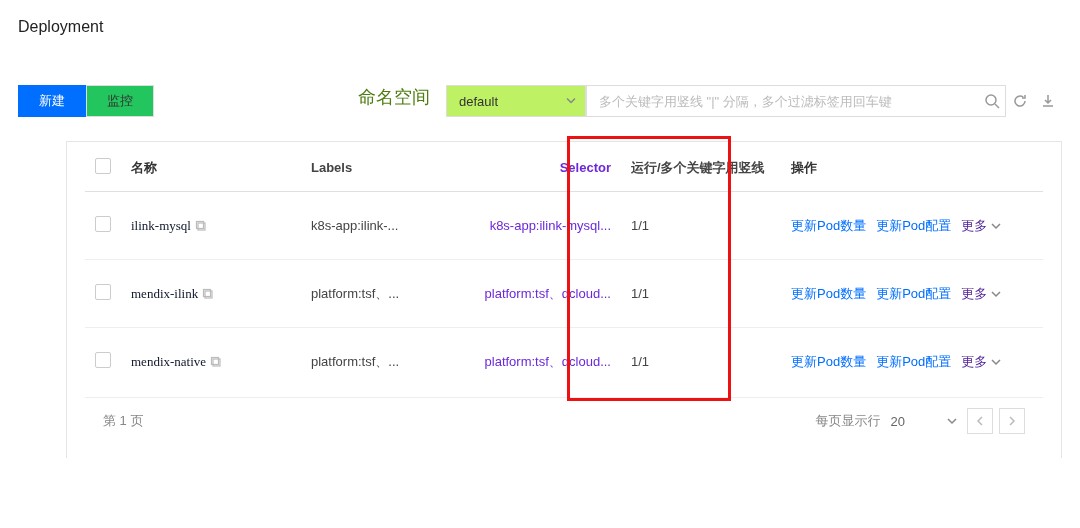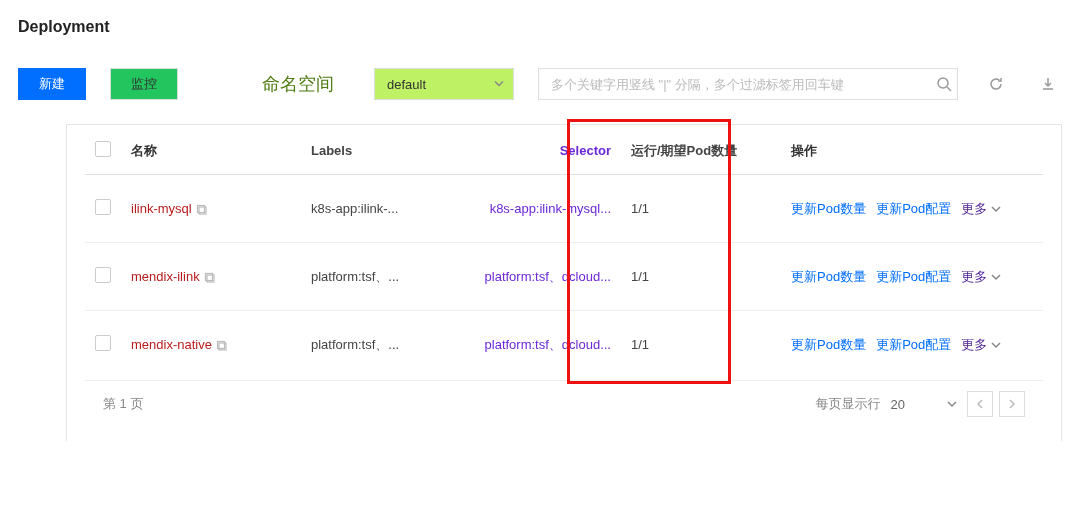--- a/index.html
+++ b/index.html
@@ -1,21 +1,21 @@
 <!DOCTYPE html>
 <html><head>
   <meta charset="utf-8">
   <style>
     * { margin: 0; padding: 0; box-sizing: border-box; }
     body { font-family: -apple-system, "Helvetica Neue", Arial, "PingFang SC", "Microsoft YaHei", sans-serif; font-size: 13px; color: #333; background: #fff; }
 
     .page { padding: 18px 18px 0 18px; }
-    .page-title { font-size: 16px; font-weight: 700; color: #222; margin-bottom: 32px; }
+    .page-title { font-size: 16px; font-weight: 400; color: #222; margin-bottom: 49px; }
 
-    .toolbar { display: flex; align-items: center; gap: 24px; margin-bottom: 24px; }
+    .toolbar { display: flex; gap: 0; margin-bottom: 24px; }
     .btn { height: 32px; padding: 0 20px; border: 1px solid #ddd; background: #22c55e; color: #333; cursor: pointer; font-size: 13px; display: inline-flex; align-items: center; }
     .btn-primary { background: #006eff; color: #fff; border-color: #006eff; }
     .spacer { flex: 1; }
     .ns-label { color: #4d7c0f; font-size: 18px; margin-right: 16px; }
     .select-wrap { position: relative; }
     .select { height: 32px; min-width: 140px; border: 1px solid #ddd; padding: 0 30px 0 12px; background: #bef264; display: inline-flex; align-items: center; color: #333; cursor: pointer; }
     .caret-down { position: absolute; right: 10px; top: 50%; transform: translateY(-50%); }
     .search-wrap { position: relative; display: inline-flex; align-items: center; }
     .search-input { height: 32px; width: 420px; border: 1px solid #ddd; padding: 0 34px 0 12px; font-size: 13px; color: #333; }
     .search-input::placeholder { color: #bbb; }
@@ -27,21 +27,21 @@
     thead th { text-align: left; font-weight: 700; color: #333; border-bottom: 1px solid #e0e0e0; padding: 16px 10px 14px 10px; font-size: 13px; }
     tbody td { border-bottom: 1px solid #eee; padding: 24px 10px; vertical-align: middle; font-size: 13px; }
     tbody tr:last-child td { border-bottom: none; }
     .col-chk { width: 36px; }
     .col-name { width: 180px; }
     .col-labels { width: 140px; color: #444; white-space: nowrap; overflow: hidden; text-overflow: ellipsis; max-width: 140px; }
     .col-selector { width: 180px; color: #6d28d9; white-space: nowrap; overflow: hidden; text-overflow: ellipsis; max-width: 180px; text-align: right; }
     .col-pods { width: 160px; color: #444; }
     .col-ops { }
     .chk { appearance: none; width: 16px; height: 16px; border: 1px solid #ccc; border-radius: 2px; cursor: pointer; background: #fff; }
-    .name-link { color: #b91c1c; text-decoration: none; cursor: pointer; }
+    .name-link { color: #0f172a; text-decoration: none; cursor: pointer; font-family: Liberation Serif, serif; }
     .copy-icon { display:inline-flex; margin-left: 4px; color:#bbb; cursor:pointer; vertical-align: middle; }
     .op-link { color: #006eff; text-decoration: none; margin-right: 10px; cursor: pointer; }
     .op-more { color: #4c1d95; cursor: pointer; white-space: nowrap; text-align: center; }
 
     .highlight-box { position:absolute; border:3px solid #e11; pointer-events:none; }
 
     .pagination { display:flex; align-items:center; padding: 10px 18px 18px 18px; color:#888; }
     .page-info { }
     .page-right { margin-left:auto; display:flex; align-items:center; gap:6px; color:#888; }
     .pg-select { display:inline-flex; align-items:center; cursor:pointer; padding:0 4px; color:#666;gap:38px; }
@@ -94,21 +94,21 @@
 
   <div class="table-outer">
   <div class="table-wrap">
   <table>
     <thead>
       <tr>
         <th class="col-chk"><input type="checkbox" class="chk" style=""></th>
         <th class="col-name">名称</th>
         <th class="col-labels">Labels</th>
         <th class="col-selector">Selector</th>
-        <th class="col-pods">运行/期望Pod数量</th>
+        <th class="col-pods">运行/多个关键字用竖线</th>
         <th class="col-ops">操作</th>
       </tr>
     </thead>
     <tbody id="tbody">
     <tr>
               <td class="col-chk"><input type="checkbox" class="chk" style=""></td>
               <td class="col-name"><a class="name-link">ilink-mysql</a><span class="copy-icon">
                   <svg width="12" height="12" viewBox="0 0 12 12">
                     <rect x="3" y="3" width="7" height="7" fill="none" stroke="#bbb" stroke-width="1.2"></rect>
                     <rect x="1.5" y="1.5" width="7" height="7" fill="none" stroke="#bbb" stroke-width="1.2"></rect>

